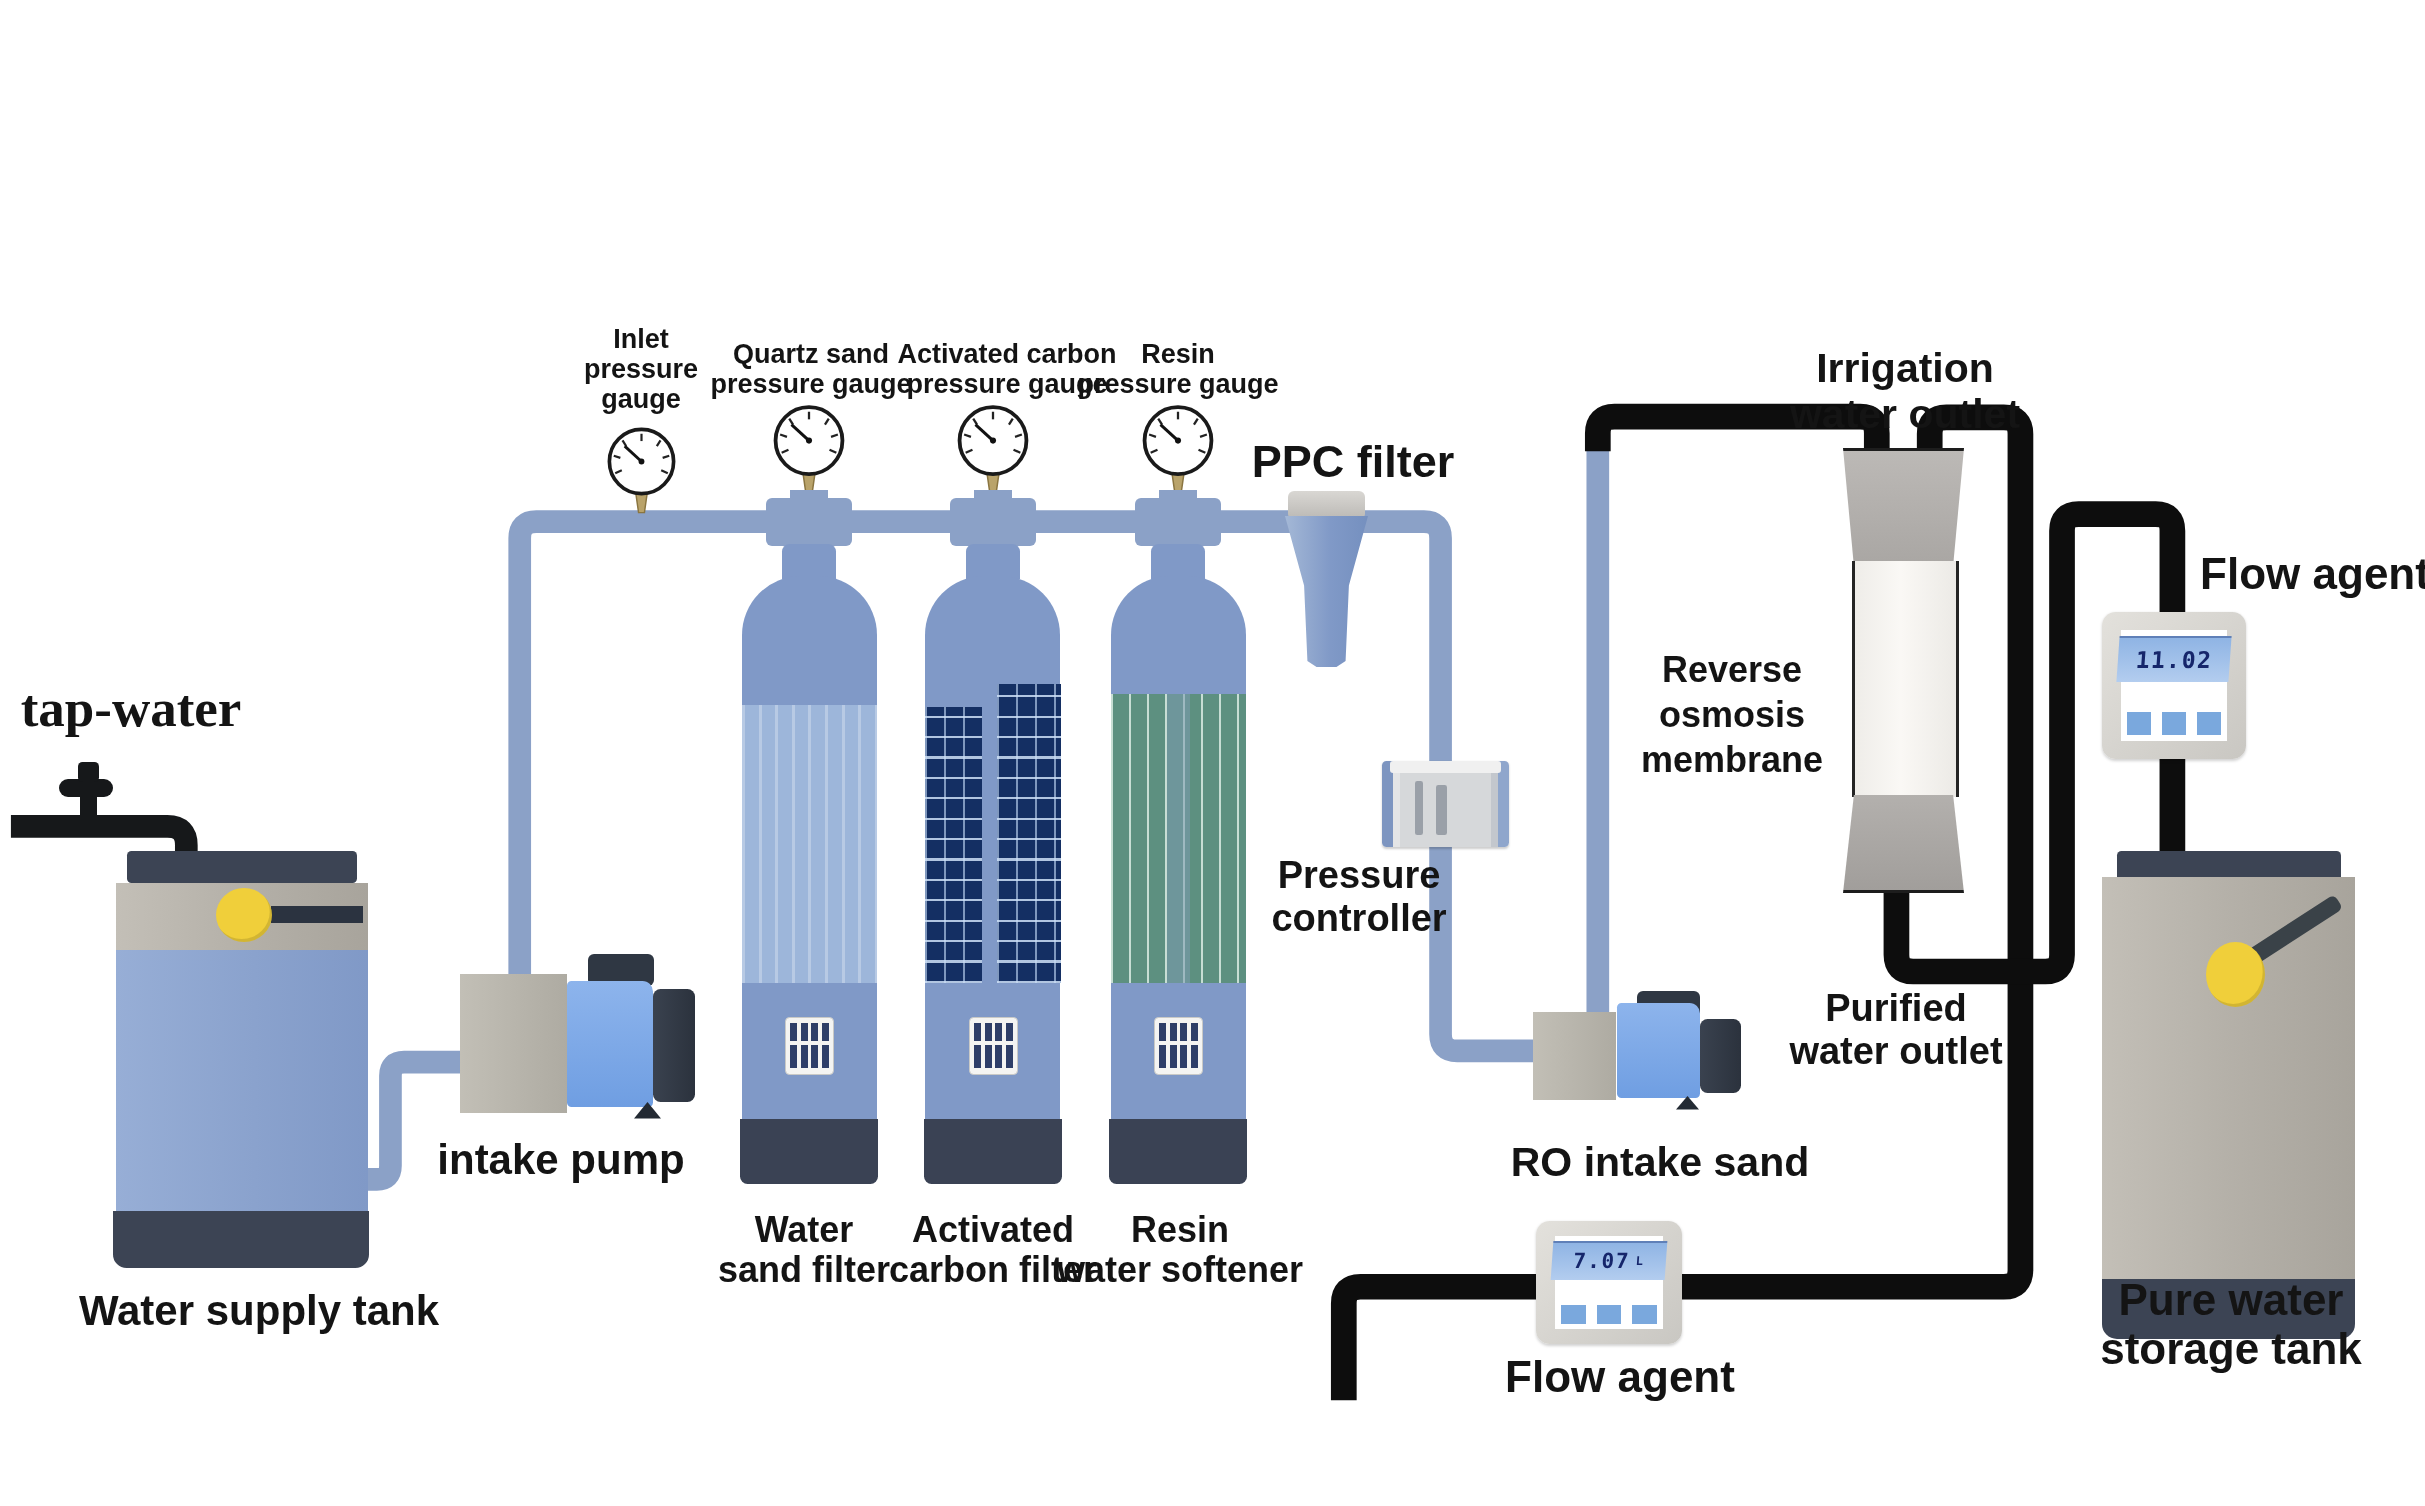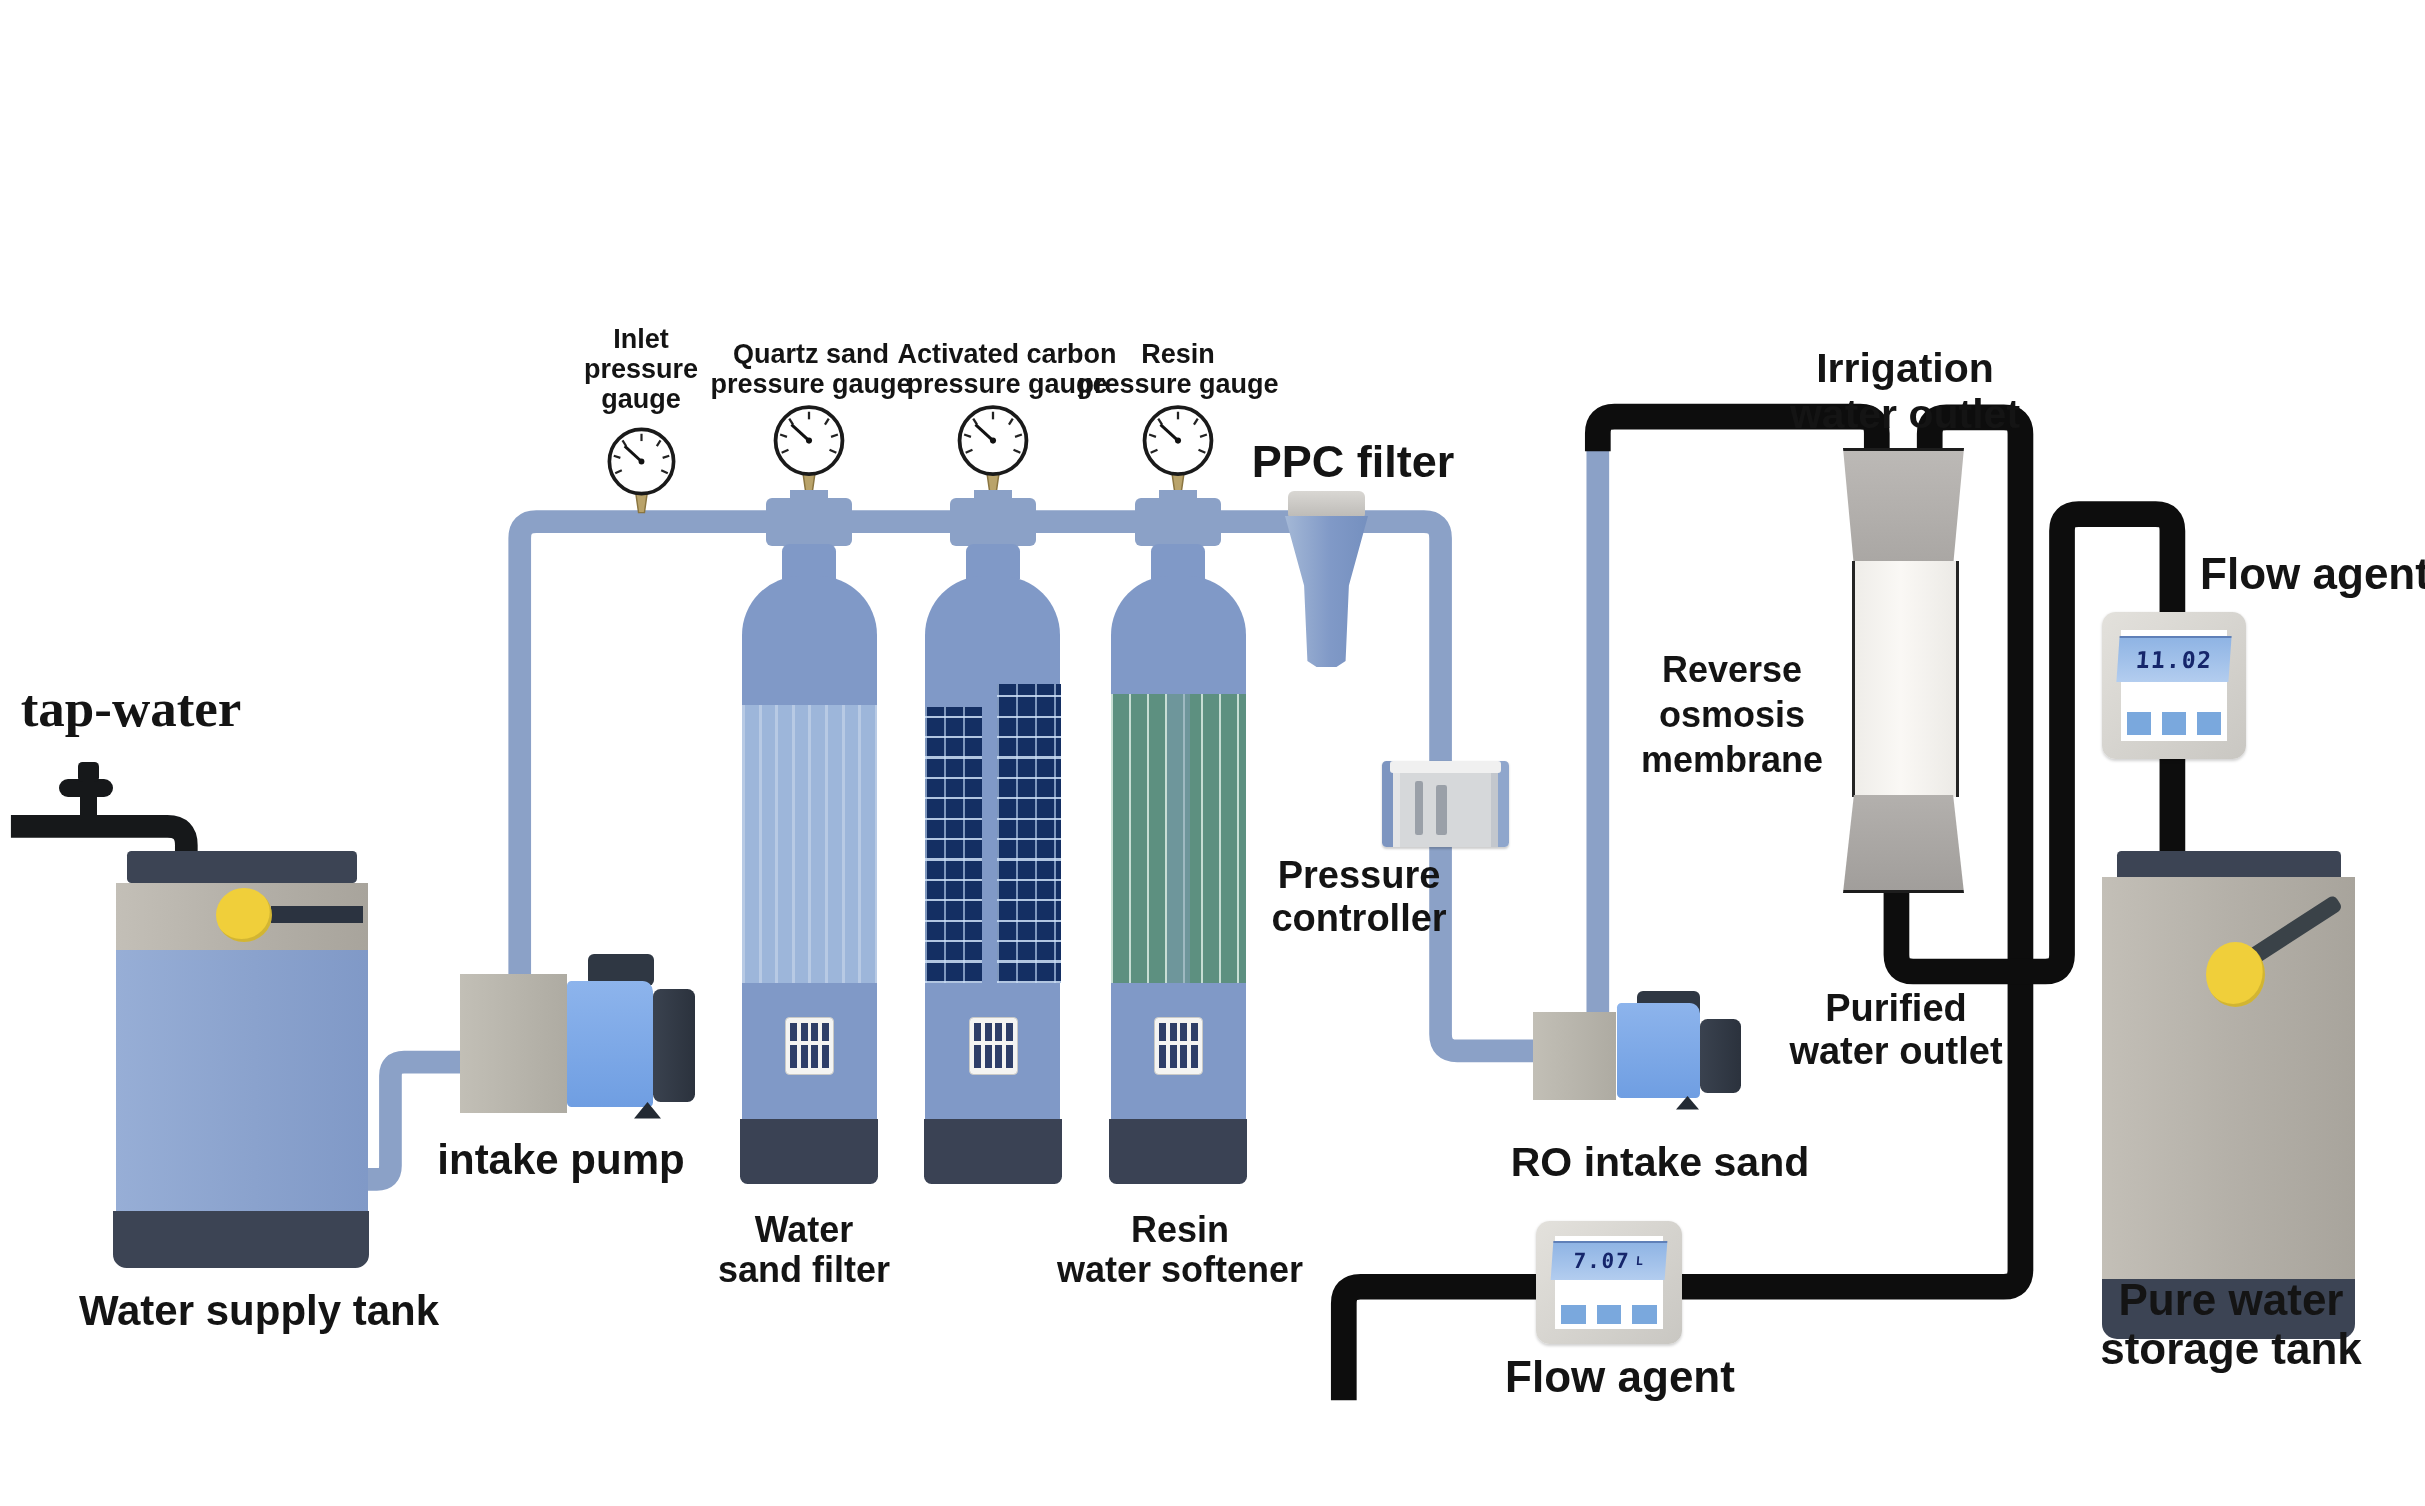--- a/index.html
+++ b/index.html
@@ -219,20 +219,24 @@
   <div class="abs ftank-body" style="left:925px;top:662px;width:135px;height:457px;"></div>
   <div class="abs fill-carbon" style="left:925px;top:707px;width:57px;height:276px;"></div>
   <div class="abs fill-carbon" style="left:997px;top:684px;width:64px;height:299px;"></div>
   <div class="abs grille" style="left:969px;top:1017px;width:38px;height:45px;">
     <i></i>
       <i></i>
       <i></i>
       <i></i>
     </div>
   <div class="abs ftank-base" style="left:924px;top:1119px;width:138px;height:65px;"></div>
+  <div class="lbl" style="left:993px;top:1210px;font-size:36px;">
+    <div>Activated</div>
+      <div>carbon filter</div>
+  </div>
 
   <div class="abs ftank-riser" style="left:1159px;top:490px;width:38px;height:33px;"></div>
   <div class="abs ftank-conn" style="left:1135px;top:498px;width:86px;height:48px;"></div>
   <div class="abs ftank-neck" style="left:1151px;top:544px;width:54px;height:35px;"></div>
   <div class="abs ftank-shoulder" style="left:1111px;top:576px;width:135px;height:91px;"></div>
   <div class="abs ftank-body" style="left:1111px;top:662px;width:135px;height:457px;"></div>
   <div class="abs fill-resin" style="left:1111px;top:694px;width:135px;height:289px;"></div>
   <div class="abs" style="left:1167px;top:694px;width:23px;height:289px;background:rgba(123,154,176,.55);"></div>
   <div class="abs grille" style="left:1154px;top:1017px;width:38px;height:45px;">
     <i></i>

